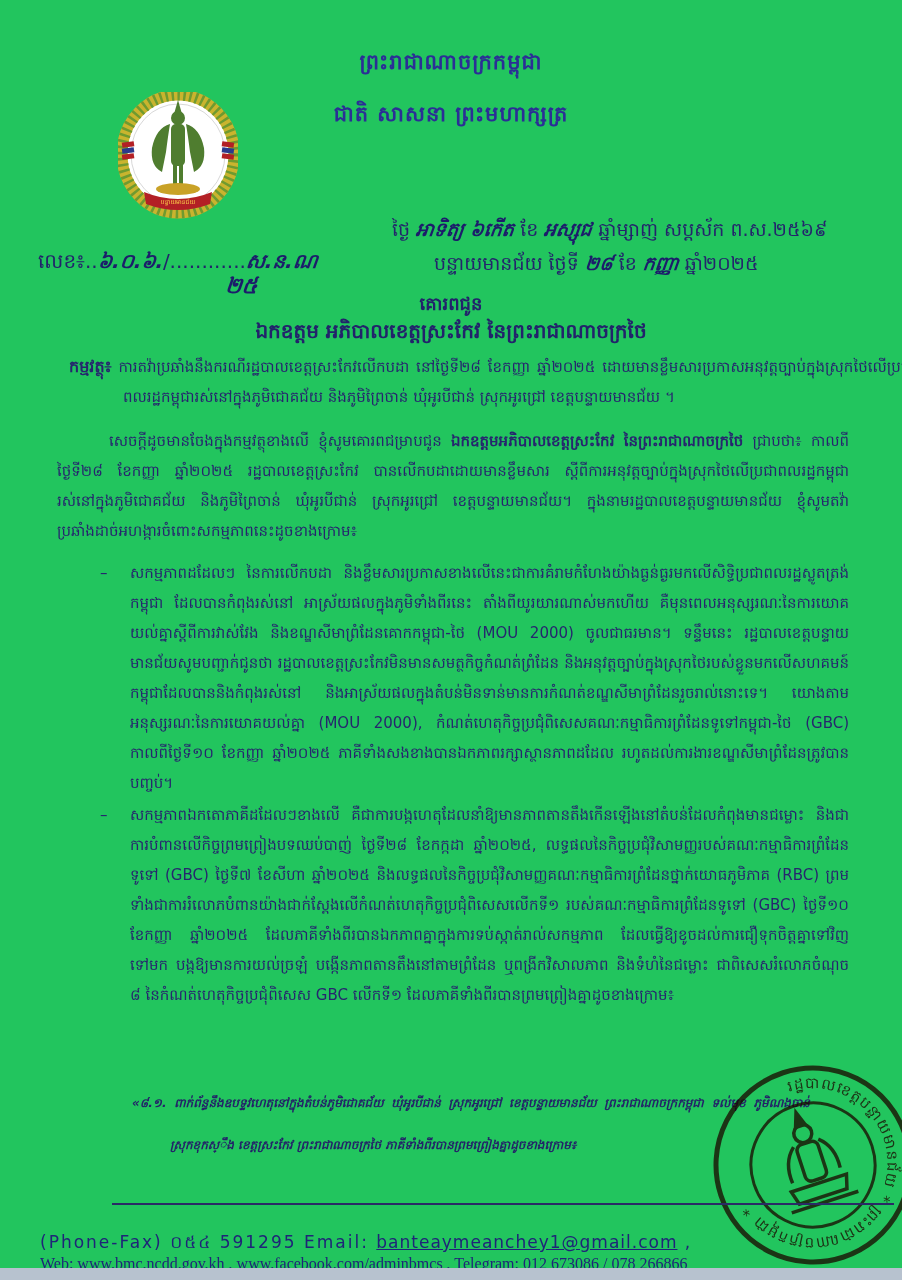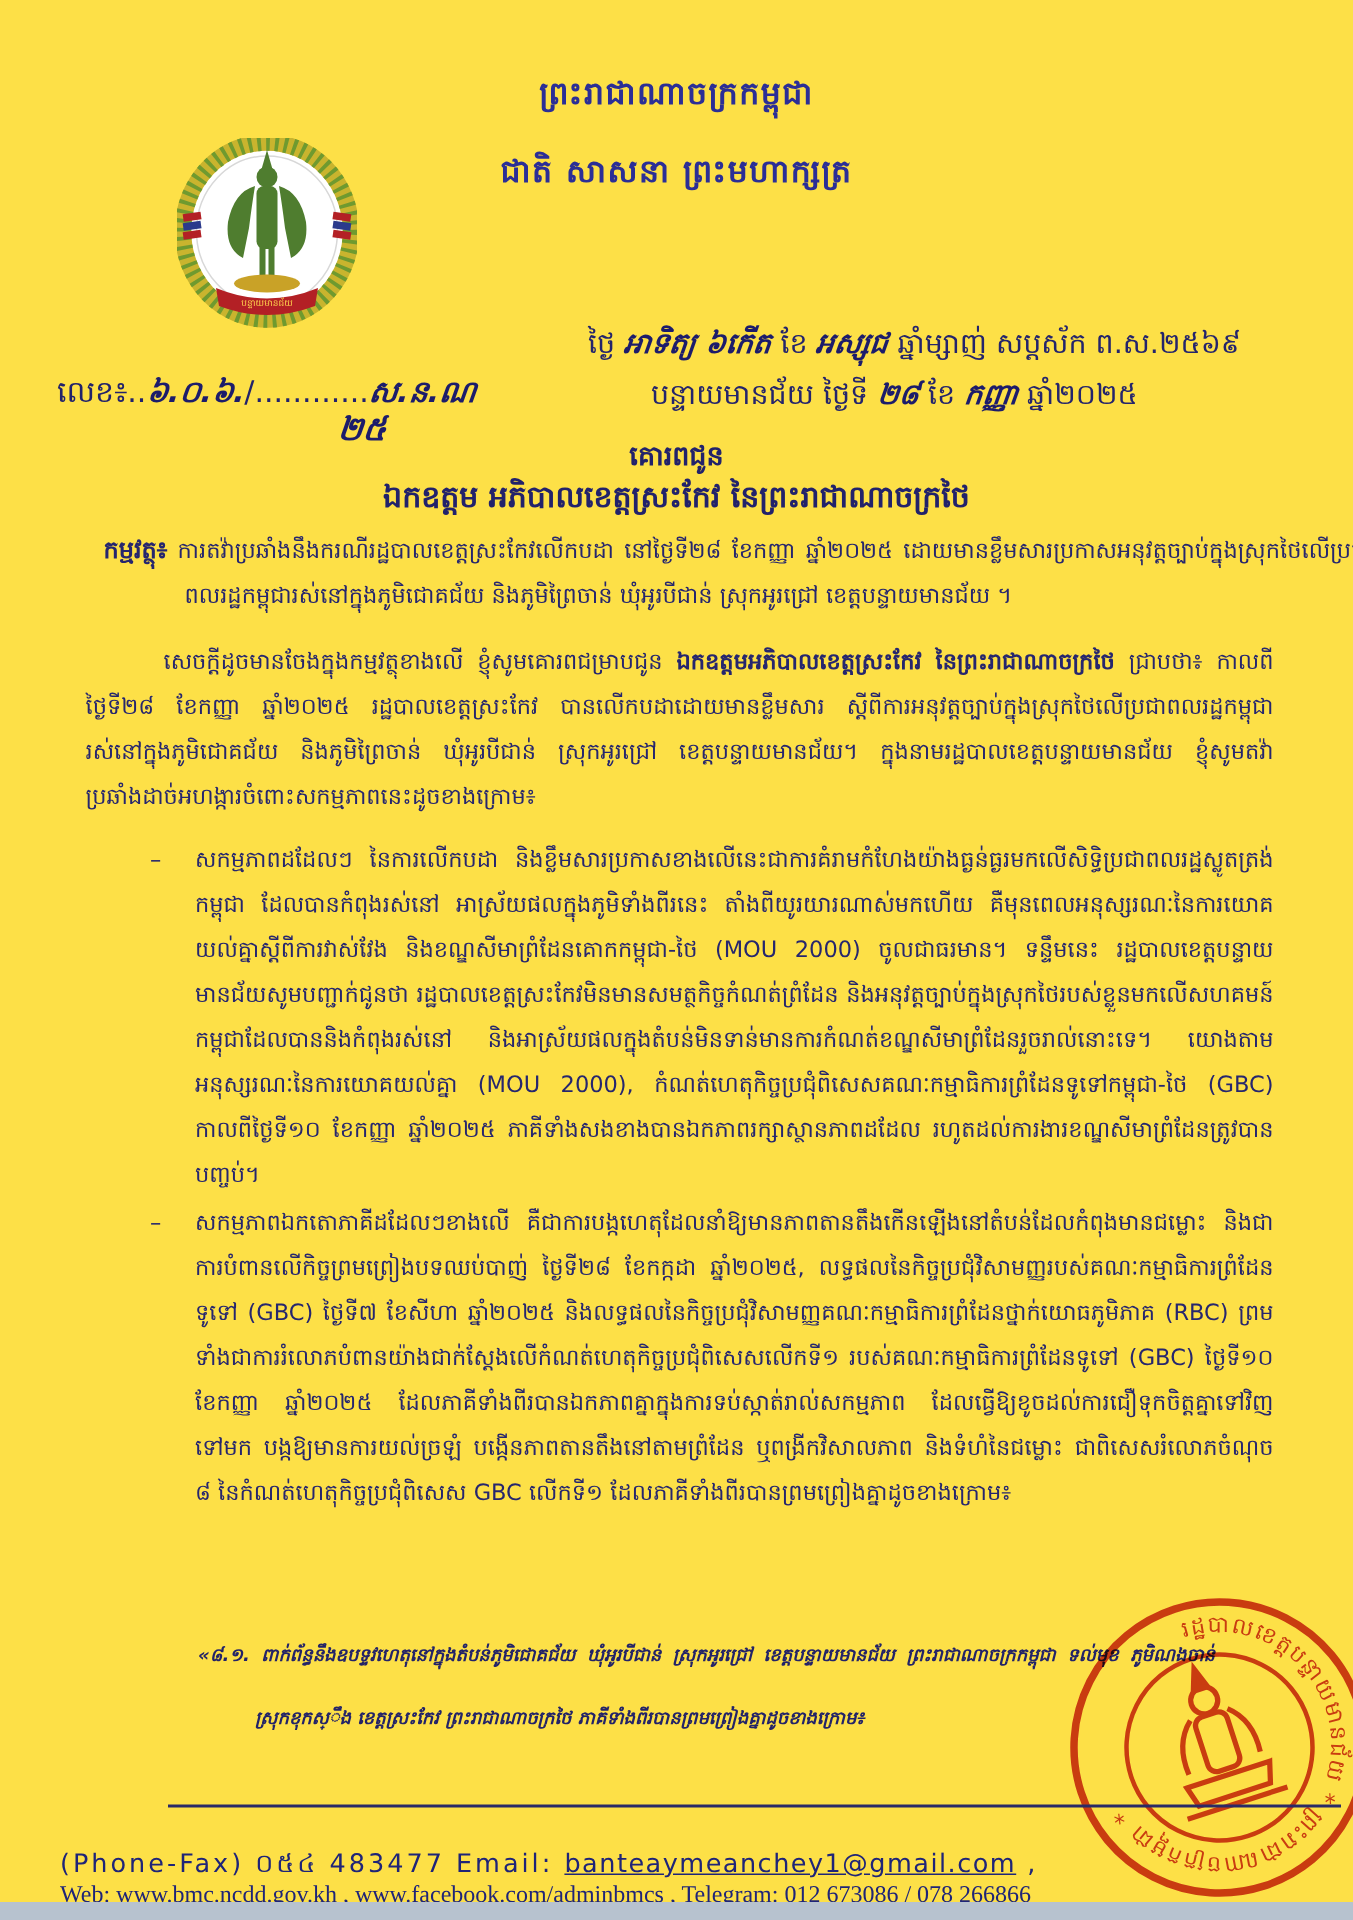--- a/index.html
+++ b/index.html
@@ -1,18 +1,18 @@
 <!DOCTYPE html>
 <html><head>
 <meta charset="utf-8">
 <style>
   html,body{margin:0;padding:0;background:#e8e8e8;}
   .page{
     position:relative;width:902px;height:1280px;margin:0 auto;
-    background:#fde047;overflow:hidden;
+    background:#22c55e;overflow:hidden;
     font-family:"DejaVu Sans", sans-serif;
     color:#26266e;
     border-right:1px solid #c9c9c9;
   }
   .abs{position:absolute;}
   .motto{width:100%;text-align:center;font-weight:bold;color:#2b2e96;}
   .motto1{top:48px;font-size:21px;letter-spacing:1px;}
   .motto2{top:100px;font-size:21px;letter-spacing:1px;}
   .admin-name{top:205px;left:36px;font-size:25px;font-weight:bold;color:#2b2e96;}
   .ref-line{top:248px;left:38px;font-size:20px;color:#22226b;white-space:nowrap;}
@@ -144,18 +144,18 @@
         <path d="M118 84 Q132 96 130 118"></path>
         <rect x="94" y="84" width="22" height="38" rx="6"></rect>
         <path d="M76 126 L134 126 L130 140 L80 140 Z"></path>
         <path d="M70 146 L140 146"></path>
       </g>
     </g>
   </svg>
 
   <div class="abs footer-rule"></div>
   <div class="abs footer f2">
-    <span>(Phone-Fax) ០៥៤ 483477 Email: </span><a class="email" href="#">banteaymeanchey1@gmail.com</a><span> ,</span>
+    <span>(Phone-Fax) ០៥៤ 591295 Email: </span><a class="email" href="#">banteaymeanchey1@gmail.com</a><span> ,</span>
   </div>
   <div class="abs footer f3">Web: www.bmc.ncdd.gov.kh , www.facebook.com/adminbmcs , Telegram: 012 673086 / 078 266866</div>
   <div class="abs bottom-bar"></div>
 
 </div>
 
 </body></html>

